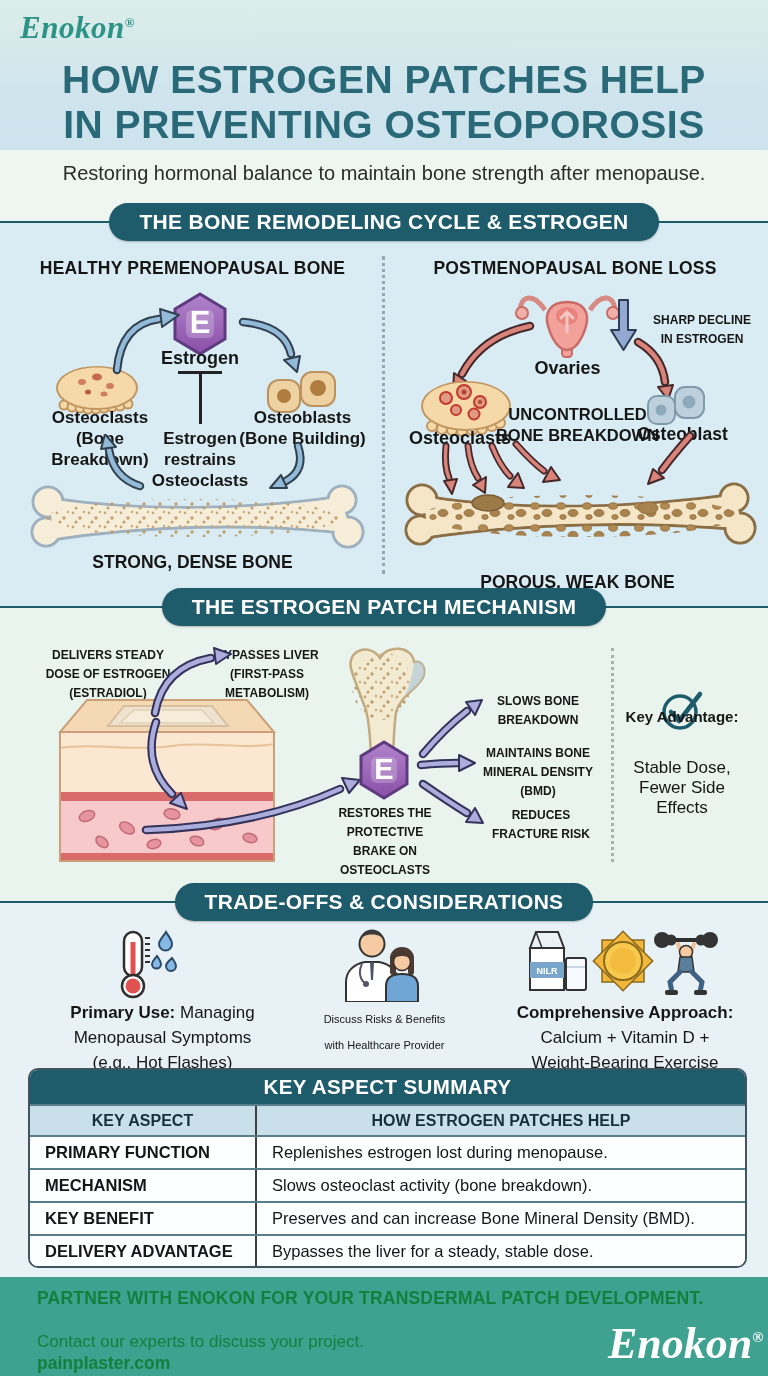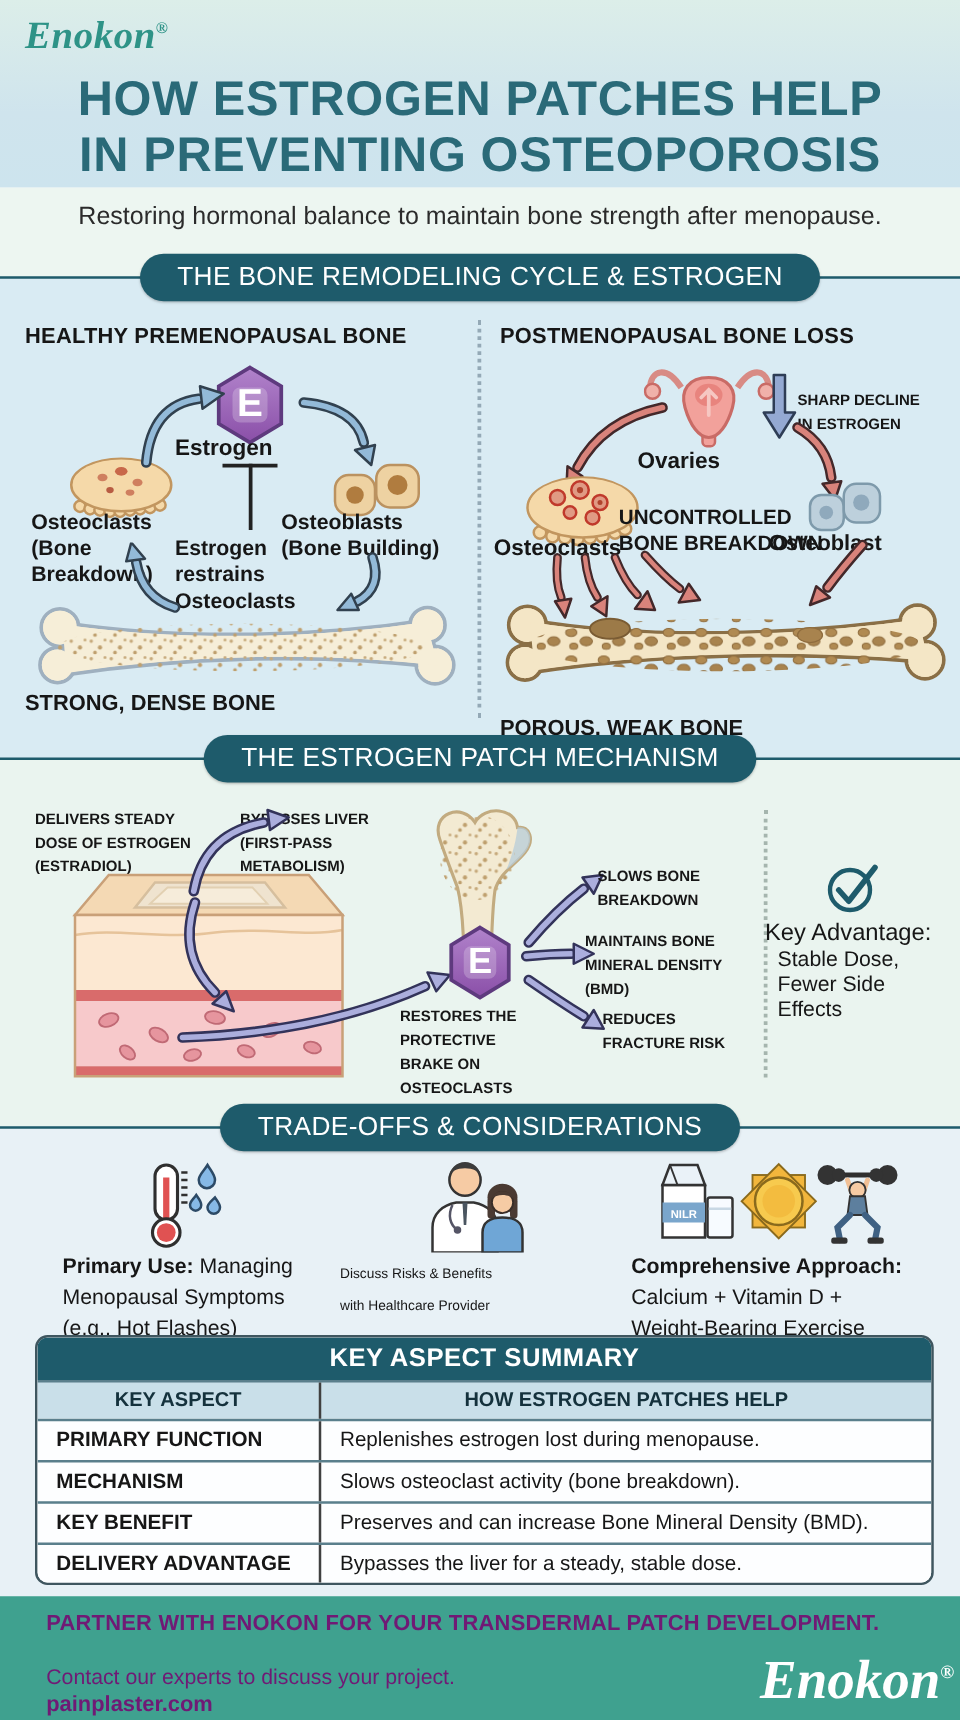--- a/index.html
+++ b/index.html
@@ -1,39 +1,39 @@
 <!DOCTYPE html>
 <html><head>
 <meta charset="utf-8">
 <style>
   html,body{margin:0;padding:0;background:#cfd8dc}
   .page{position:relative;width:768px;height:1376px;margin:0 auto;overflow:hidden;
         font-family:"Liberation Sans",sans-serif;color:#161616;background:#e8f1f6}
   .abs{position:absolute}
   .pre{white-space:pre-line}
-  .ctr{text-align:left}
+  .ctr{text-align:center}
   
   .bg-header{left:0;top:0;width:768px;height:150px;background:linear-gradient(180deg,#dceee9 0%,#cfe4ed 60%,#cde4ee 100%)}
   .bg-strip{left:0;top:150px;width:768px;height:72px;background:#edf6f1}
   .bg-s1{left:0;top:222px;width:768px;height:385px;background:#d9ebf3}
   .bg-s2{left:0;top:607px;width:768px;height:294px;background:#eaf4ef}
   .bg-s3{left:0;top:901px;width:768px;height:376px;background:#e8f1f6}
   .bg-footer{left:0;top:1277px;width:768px;height:99px;background:#3fa18f}
   
   .logo{left:20px;top:10px;font-family:"Liberation Serif",serif;font-style:italic;font-weight:bold;
         font-size:31px;color:#2e9387;letter-spacing:.5px}
   .logo sup{font-size:13px;font-style:normal}
   .title{left:0;top:57px;width:768px;text-align:center;font-size:39px;line-height:45px;
          font-weight:800;color:#2a6a78;letter-spacing:.5px}
   .subtitle{left:0;top:162px;width:768px;text-align:center;font-size:20px;color:#2b2b2b}
   
   .banner{left:0;width:768px;height:38px}
   .bline{position:absolute;top:18px;left:0;right:0;height:2px;background:#1e5b6b}
   .bpill{position:relative;margin:0 auto;display:table;padding:7px 30px;background:#1e5b6b;
-         border-radius:22px;color:#fff;font-weight:400;font-size:21px;letter-spacing:.3px;
+         border-radius:22px;color:#fff;font-weight:700;font-size:21px;letter-spacing:.3px;
          box-shadow:0 1px 2px rgba(0,0,0,.25)}
   
   .lbl{font-weight:bold;line-height:21px;font-size:17px}
   .lbl15{font-weight:bold;line-height:19px;font-size:12px}
   .ptitle{font-weight:800;font-size:17.5px;letter-spacing:.2px}
   .cap{font-weight:800;font-size:17.5px}
   .divider1{left:382px;top:256px;height:318px;width:0;border-left:3px dotted #94a9b6}
   .divider2{left:611px;top:648px;height:214px;width:0;border-left:3px dotted #a5b5ae}
   
   .arr{position:absolute}
@@ -56,21 +56,21 @@
           font-weight:800;font-size:20.5px;letter-spacing:.4px}
   .krow{display:flex;border-top:2px solid #5a7f8c}
   .khead{background:#c9dfe9;height:29px}
   .khead .kc1,.khead .kc2{line-height:29px;font-weight:800;font-size:16px;color:#14313c;text-align:center}
   .kc1{width:227px;border-right:2px solid #404040;box-sizing:border-box}
   .kc2{flex:1}
   .kdata{height:31px;background:#fdfeff}
   .kdata .kc1{line-height:31px;font-weight:800;font-size:16.5px;padding-left:15px;box-sizing:border-box}
   .kdata .kc2{line-height:31px;font-size:16.5px;padding-left:15px}
   
-  .ftext{color:#701a75;left:37px}
+  .ftext{color:#15803d;left:37px}
   .flogo{font-family:"Liberation Serif",serif;font-style:italic;font-weight:bold;font-size:44px;color:#fff}
   .flogo sup{font-size:15px;font-style:normal}
 </style>
 </head>
 <body>
 
 <div class="page">
 
   <svg width="0" height="0" style="position:absolute">
     <defs>
@@ -392,21 +392,21 @@
 MINERAL DENSITY
 (BMD)</div>
   <div class="abs lbl15 ctr pre" style="left:482px;top:806px;width:118px">REDUCES
 FRACTURE RISK</div>
 
   <div class="abs divider2"></div>
   <svg class="abs" style="left:660px;top:688px" width="46" height="46" viewBox="0 0 46 46">
     <circle cx="20" cy="24" r="16" fill="none" stroke="#1e5b6b" stroke-width="3.5"></circle>
     <path d="M11,24 L19,33 L40,6" fill="none" stroke="#1e5b6b" stroke-width="4.5" stroke-linecap="round" stroke-linejoin="round"></path>
   </svg>
-  <div class="abs ctr" style="left:612px;top:736px;width:140px;font-weight:400;font-size:19px">Key Advantage:</div>
+  <div class="abs ctr" style="left:612px;top:708px;width:140px;font-weight:700;font-size:15px">Key Advantage:</div>
   <div class="abs ctr pre" style="left:622px;top:758px;width:120px;font-size:17px;line-height:20px">Stable Dose,
 Fewer Side
 Effects</div>
 
   <div class="abs banner" style="top:883px">
     <div class="bline"></div>
     <div class="bpill">TRADE-OFFS &amp; CONSIDERATIONS</div>
   </div>
 
   <svg class="abs" style="left:108px;top:928px" width="85" height="74" viewBox="0 0 85 74">

